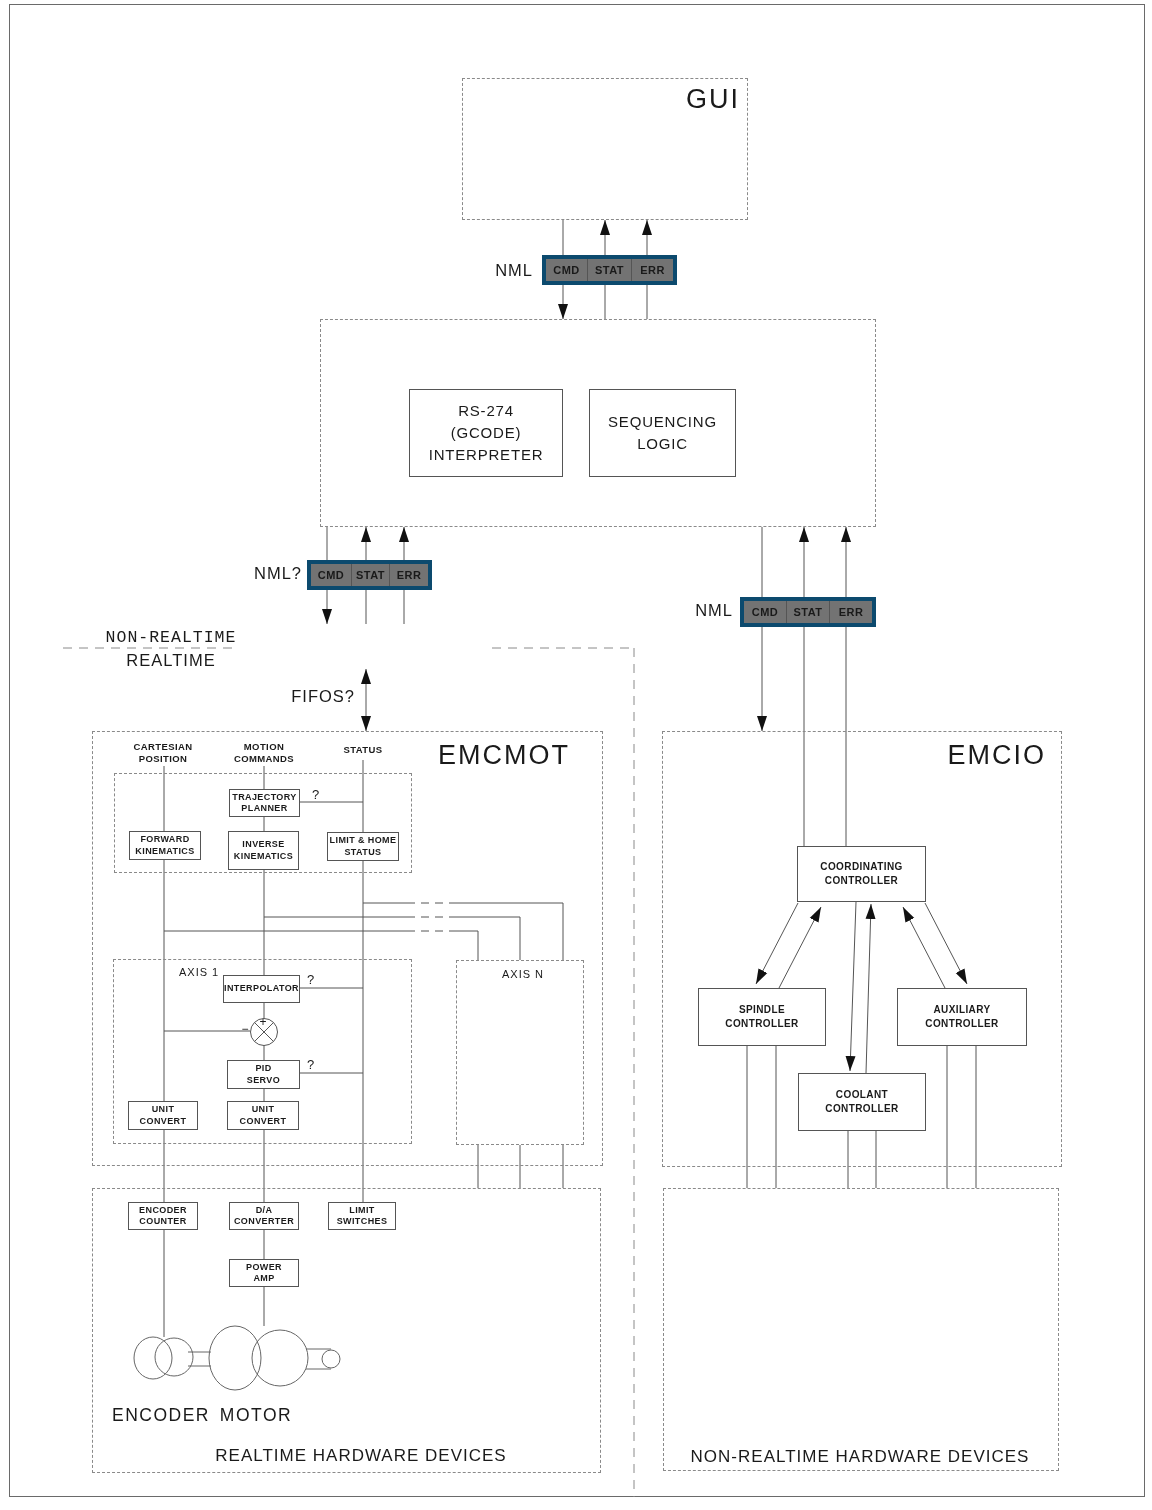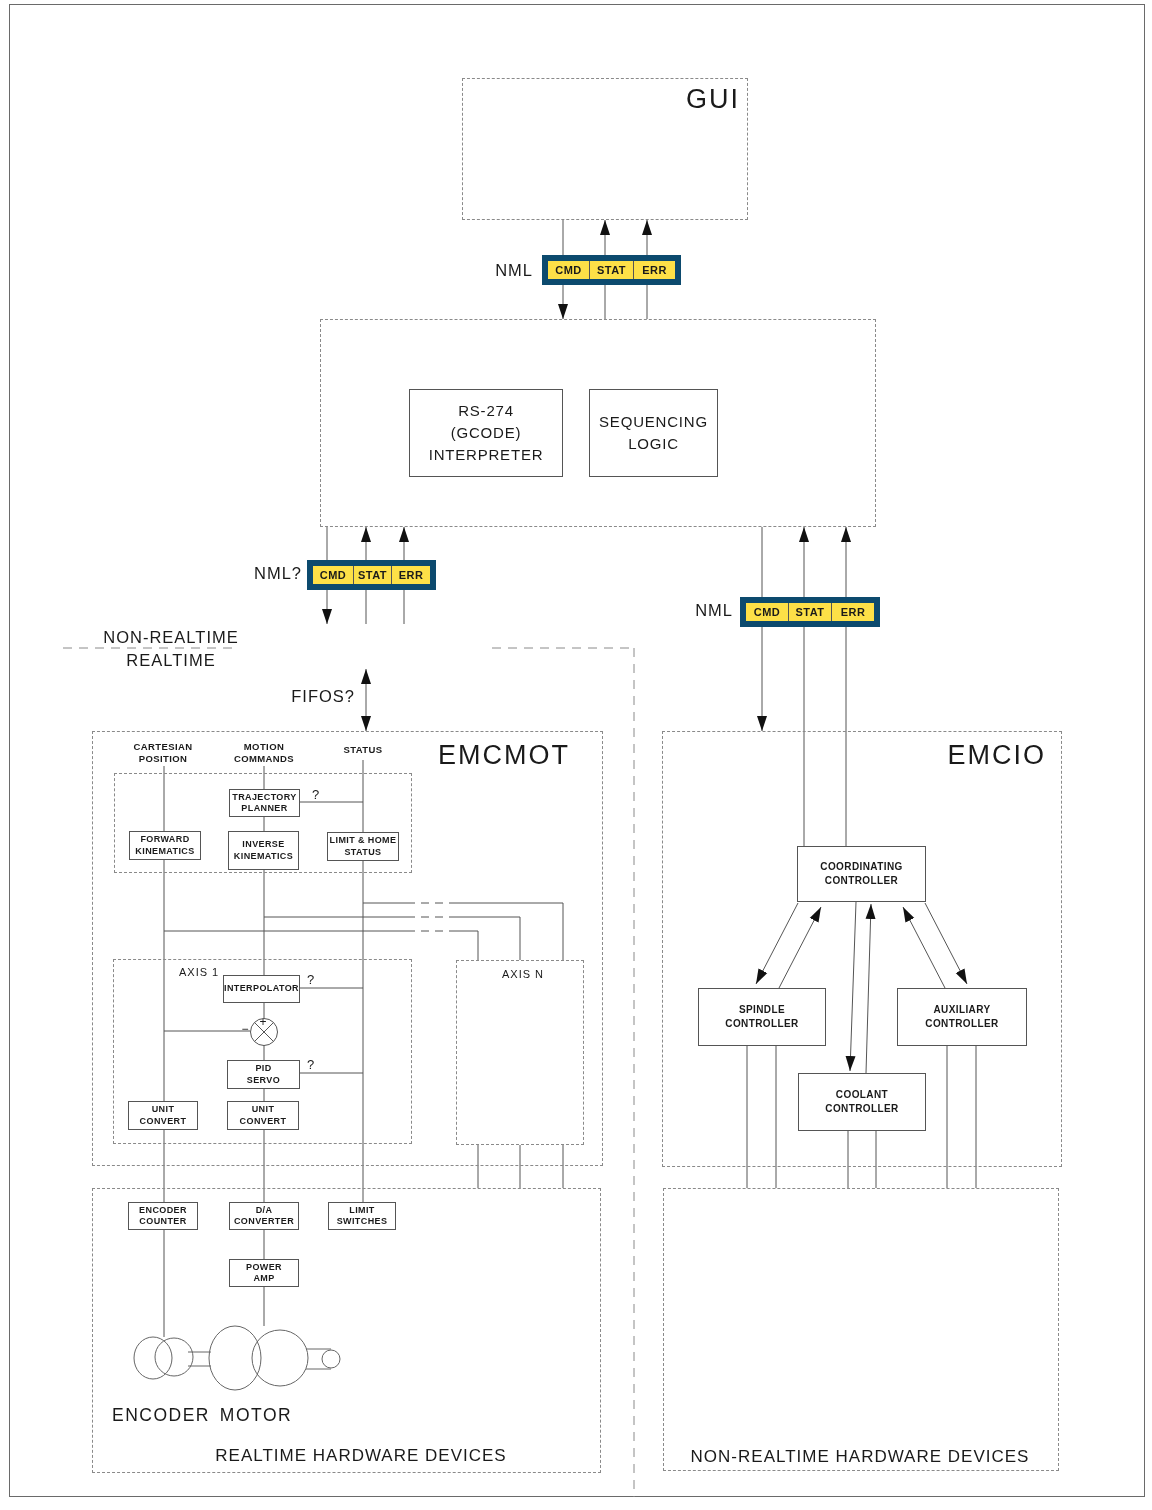--- a/index.html
+++ b/index.html
@@ -15,21 +15,21 @@
   .sm{font-size:9px;line-height:1.25;}
   .md{font-size:10px;line-height:1.4;}
   .lg{font-size:15px;font-weight:400;line-height:1.45;letter-spacing:.8px;}
   .lbl{position:absolute;z-index:3;white-space:pre-line;}
   .big{font-size:27px;letter-spacing:2px;}
   .med{font-size:16.5px;letter-spacing:1px;}
   .colhead{font-size:9.5px;font-weight:bold;line-height:1.3;text-align:center;letter-spacing:.4px;}
   .axlbl{font-size:11px;letter-spacing:1px;}
   .q{font-size:13px;}
   .sumsign{font-size:12px;z-index:4;}
-  .nmlrow{position:absolute;display:flex;border:6px solid #0c4a6e;background:#fde047;box-sizing:border-box;z-index:3;}
+  .nmlrow{position:absolute;display:flex;border:4px solid #0c4a6e;background:#737373;box-sizing:border-box;z-index:3;}
   .nmlrow .cell{display:flex;align-items:center;justify-content:center;
         font-size:11px;font-weight:bold;letter-spacing:.5px;box-sizing:border-box;}
   .nmlrow .cell + .cell{border-left:1px solid #555;}
   .r{text-align:right;}
   .c{text-align:center;}
 </style>
 </head>
 <body>
 
 <div id="page">
@@ -155,24 +155,24 @@
   <div class="lbl med r" style="left:673px;top:601px;width:60px;">NML</div>
   <div class="nmlrow" style="left:740px;top:597px;height:30px;">
     <div class="cell" style="width:42px;">CMD</div>
     <div class="cell" style="width:43px;">STAT</div>
     <div class="cell" style="width:43px;">ERR</div>
   </div>
 
   <div class="sbox lg" style="left:409px;top:389px;width:154px;height:88px;">RS-274
 (GCODE)
 INTERPRETER</div>
-  <div class="sbox lg" style="left:589px;top:389px;width:129px;height:88px;">SEQUENCING
+  <div class="sbox lg" style="left:589px;top:389px;width:147px;height:88px;">SEQUENCING
 LOGIC</div>
 
-  <div class="lbl med c" style="left:61px;top:628px;width:220px;">NON-REALTIME</div>
+  <div class="lbl med c" style="left:61px;top:628px;width:220px;font-family:Liberation Mono, monospace;">NON-REALTIME</div>
   <div class="lbl med c" style="left:61px;top:651px;width:220px;">REALTIME</div>
   <div class="lbl med r" style="left:240px;top:687px;width:115px;">FIFOS?</div>
 
   <div class="lbl colhead" style="left:103px;top:741px;width:120px;">CARTESIAN
 POSITION</div>
   <div class="lbl colhead" style="left:204px;top:741px;width:120px;">MOTION
 COMMANDS</div>
   <div class="lbl colhead" style="left:303px;top:744px;width:120px;">STATUS</div>
 
   <div class="sbox sm" style="left:229px;top:789px;width:71px;height:28px;">TRAJECTORY

